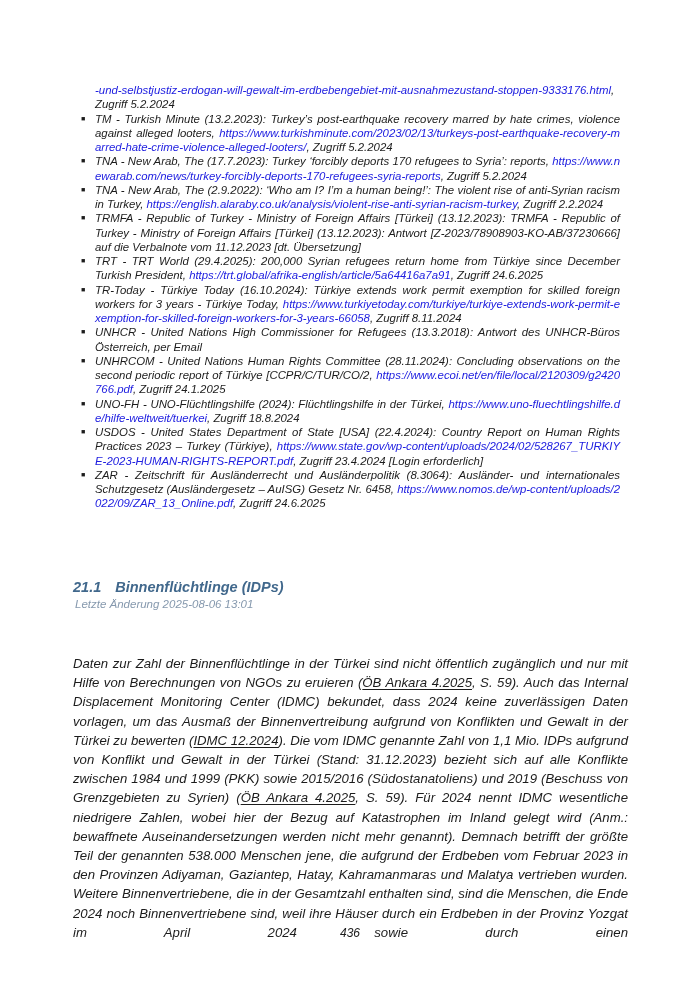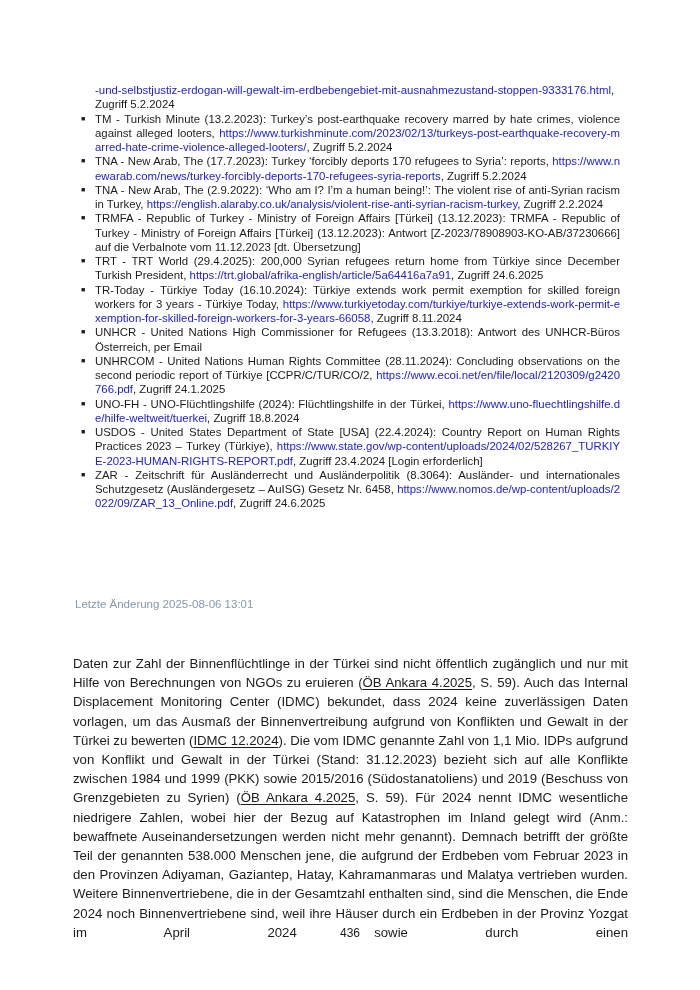--- a/index.html
+++ b/index.html
@@ -14,20 +14,21 @@
     background: #ffffff;
     font-family: "Liberation Sans", "DejaVu Sans", sans-serif;
   }
   .page {
     position: relative;
     width: 700px;
     height: 990px;
     background: var(--background);
     overflow: hidden;
     color: var(--text);
+    font-style: italic;
   }
   
   .refs {
     position: absolute;
     left: 81px;
     top: 83px;
     width: 539px;
     font-size: 11.4px;
     line-height: 14.25px;
     text-align: justify;
@@ -111,20 +112,23 @@
       <div class="ref-item"><span class="bullet">■</span><span>TRMFA - Republic of Turkey - Ministry of Foreign Affairs [Türkei] (13.12.2023): TRMFA - Repu­blic of Turkey - Ministry of Foreign Affairs [Türkei] (13.12.2023): Antwort [Z-2023/78908903-KO-AB/37230666] auf die Verbalnote vom 11.12.2023 [dt. Übersetzung]</span></div>
       <div class="ref-item"><span class="bullet">■</span><span>TRT - TRT World (29.4.2025): 200,000 Syrian refugees return home from Türkiye since December Turkish President, </span><a class="link">https://trt.global/afrika-english/article/5a64416a7a91</a><span>, Zugriff 24.6.2025</span></div>
       <div class="ref-item"><span class="bullet">■</span><span>TR-Today - Türkiye Today (16.10.2024): Türkiye extends work permit exemption for skilled foreign workers for 3 years - Türkiye Today, </span><a class="link">https://www.turkiyetoday.com/turkiye/turkiye-extends-work-permit-exemption-for-skilled-foreign-workers-for-3-years-66058</a><span>, Zugriff 8.11.2024</span></div>
       <div class="ref-item"><span class="bullet">■</span><span>UNHCR - United Nations High Commissioner for Refugees (13.3.2018): Antwort des UNHCR-Büros Österreich, per Email</span></div>
       <div class="ref-item"><span class="bullet">■</span><span>UNHRCOM - United Nations Human Rights Committee (28.11.2024): Concluding observations on the second periodic report of Türkiye [CCPR/C/TUR/CO/2, </span><a class="link">https://www.ecoi.net/en/file/local/2120309/g2420766.pdf</a><span>, Zugriff 24.1.2025</span></div>
       <div class="ref-item"><span class="bullet">■</span><span>UNO-FH - UNO-Flüchtlingshilfe (2024): Flüchtlingshilfe in der Türkei, </span><a class="link">https://www.uno-fluechtlingshilfe.de/hilfe-weltweit/tuerkei</a><span>, Zugriff 18.8.2024</span></div>
       <div class="ref-item"><span class="bullet">■</span><span>USDOS - United States Department of State [USA] (22.4.2024): Country Report on Human Rights Practices 2023 – Turkey (Türkiye), </span><a class="link">https://www.state.gov/wp-content/uploads/2024/02/528267_TURKIYE-2023-HUMAN-RIGHTS-REPORT.pdf</a><span>, Zugriff 23.4.2024 [Login erforderlich]</span></div>
       <div class="ref-item"><span class="bullet">■</span><span>ZAR - Zeitschrift für Ausländerrecht und Ausländerpolitik (8.3064): Ausländer- und internationales Schutzgesetz (Ausländergesetz – AuISG) Gesetz Nr. 6458, </span><a class="link">https://www.nomos.de/wp-content/uploads/2022/09/ZAR_13_Online.pdf</a><span>, Zugriff 24.6.2025</span></div>
     </div>
 
+  <div class="section-head">
+    <span class="sec-num">21.1</span><span class="sec-title">Binnenflüchtlinge (IDPs)</span>
+  </div>
 
   <div class="last-change">Letzte Änderung 2025-08-06 13:01</div>
 
   <div class="body-text">
       <div class="para"><span>Daten zur Zahl der Binnenflüchtlinge in der Türkei sind nicht öffentlich zugänglich und nur mit Hilfe von Berechnungen von NGOs zu eruieren (</span><span class="citation">ÖB Ankara 4.2025</span><span>, S. 59). Auch das Internal Displacement Monitoring Center (IDMC) bekundet, dass 2024 keine zuverlässigen Daten vorla­gen, um das Ausmaß der Binnenvertreibung aufgrund von Konflikten und Gewalt in der Türkei zu bewerten (</span><span class="citation">IDMC 12.2024</span><span>). Die vom IDMC genannte Zahl von 1,1 Mio. IDPs aufgrund von Konflikt und Gewalt in der Türkei (Stand: 31.12.2023) bezieht sich auf alle Konflikte zwischen 1984 und 1999 (PKK) sowie 2015/2016 (Südostanatoliens) und 2019 (Beschuss von Grenzgebieten zu Syrien) (</span><span class="citation">ÖB Ankara 4.2025</span><span>, S. 59). Für 2024 nennt IDMC wesentliche niedrigere Zahlen, wobei hier der Bezug auf Katastrophen im Inland gelegt wird (Anm.: bewaffnete Auseinandersetzungen werden nicht mehr genannt). Demnach betrifft der größte Teil der genannten 538.000 Menschen jene, die aufgrund der Erdbeben vom Februar 2023 in den Provinzen Adiyaman, Gaziantep, Hatay, Kahramanmaras und Malatya vertrieben wurden. Weitere Binnenvertriebene, die in der Gesamtzahl enthalten sind, sind die Menschen, die Ende 2024 noch Binnenvertriebene sind, weil ihre Häuser durch ein Erdbeben in der Provinz Yozgat im April 2024 sowie durch einen</span></div>
     </div>
 
   <div class="page-number">436</div>
 
 </div>

